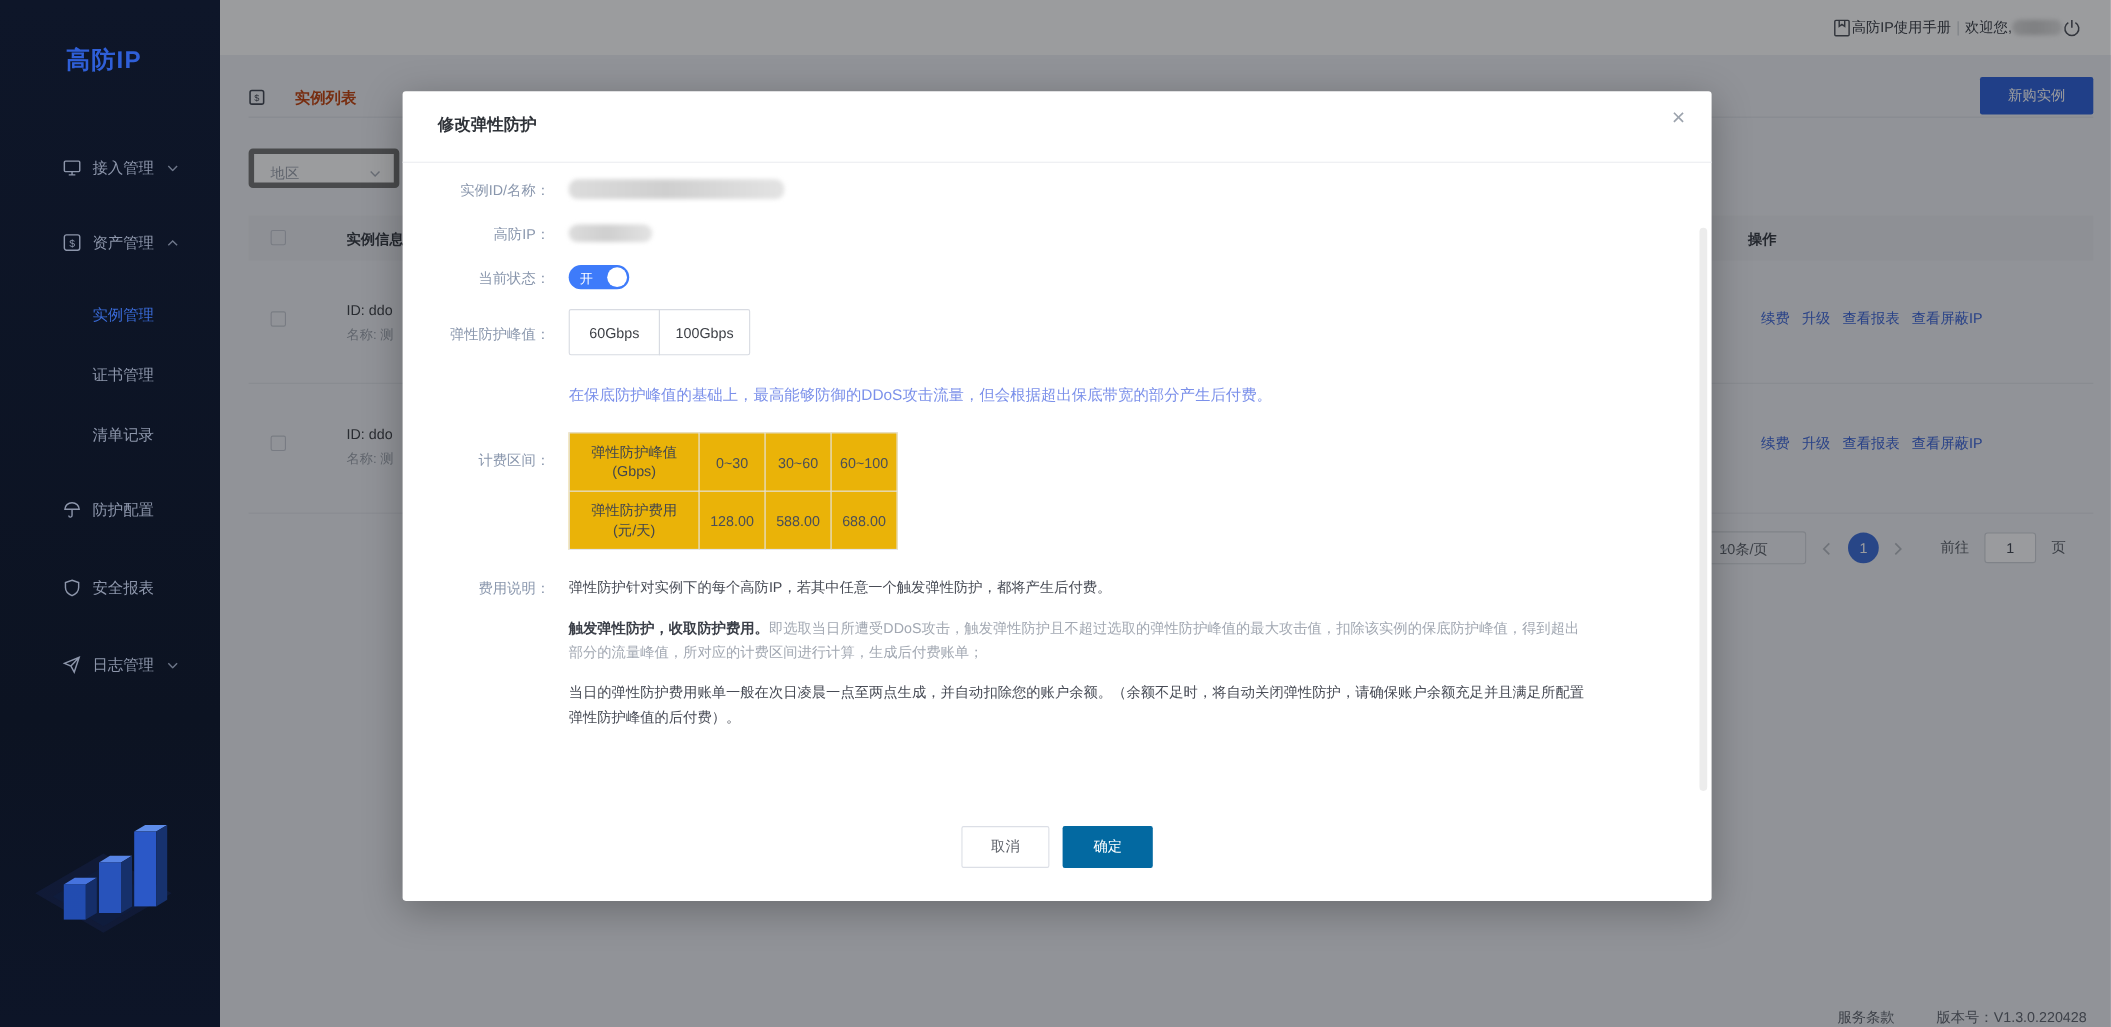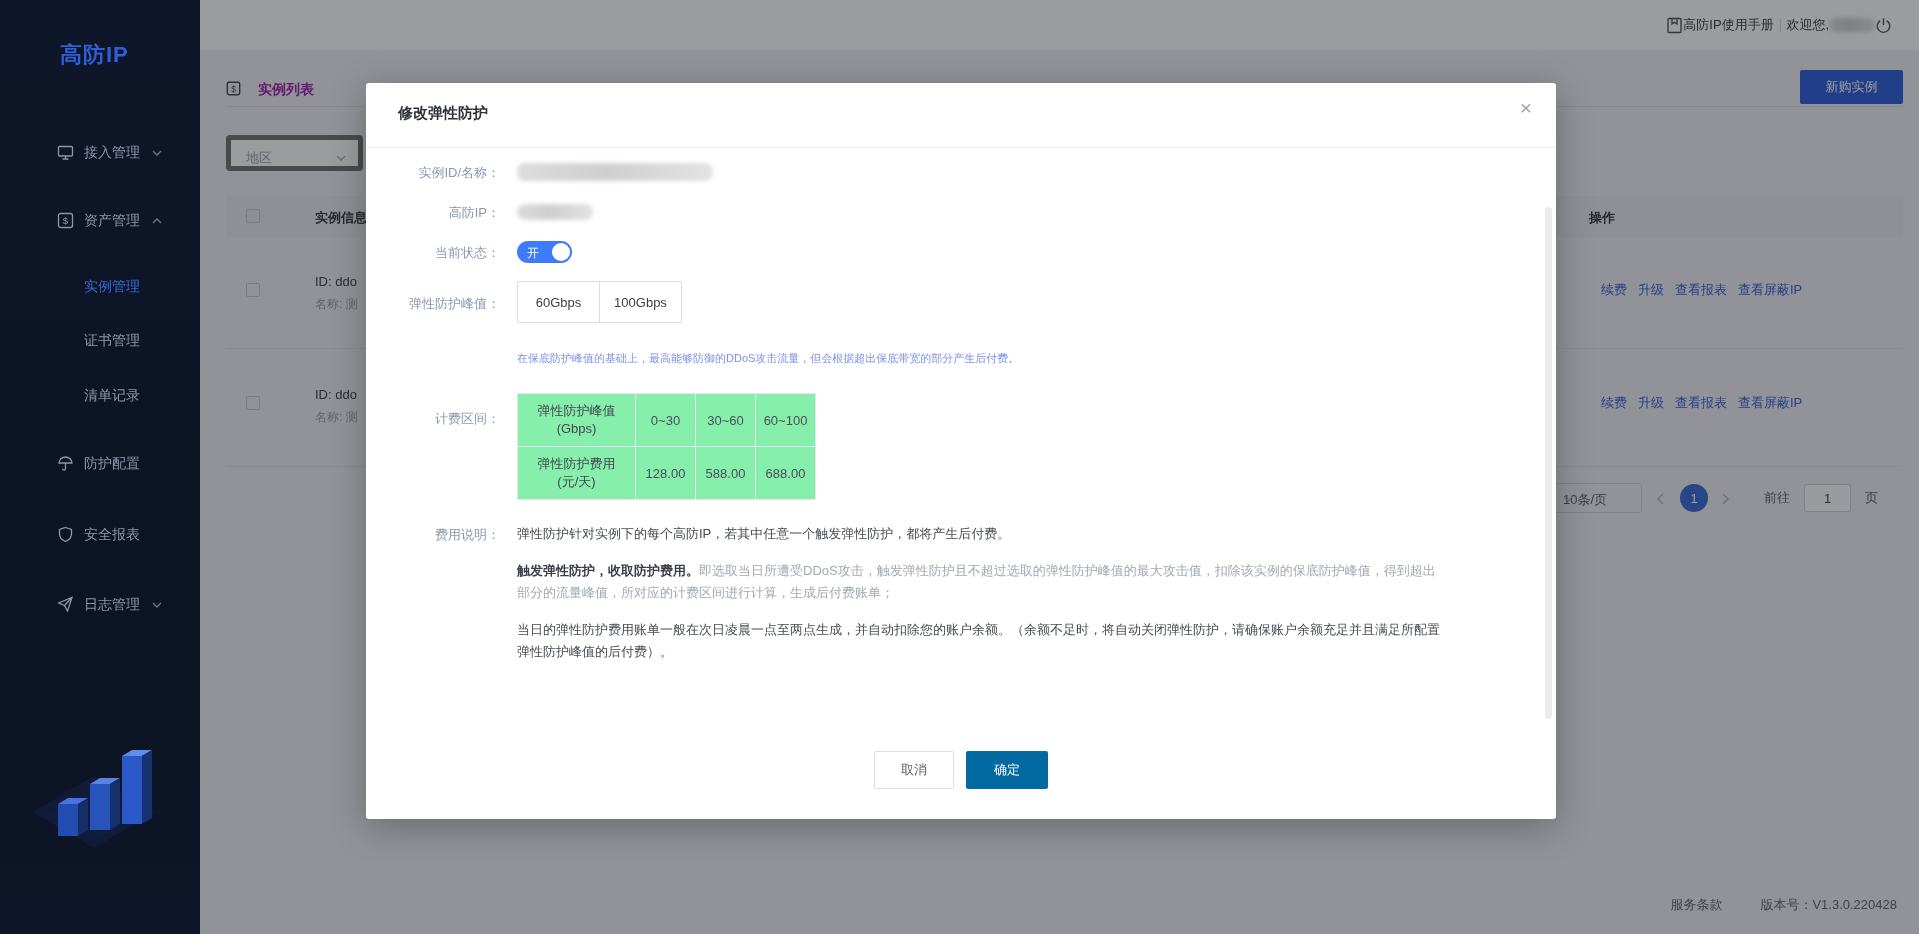--- a/index.html
+++ b/index.html
@@ -22,21 +22,21 @@
   .main { position:absolute; left:200px; top:0; width:1719px; height:934px; }
   .topbar { position:absolute; left:0; top:0; width:1719px; height:50px; background:#ffffff;
     display:flex; align-items:center; justify-content:flex-end; padding-right:27px; }
   .topbar .tb-text { color:#383c44; font-size:13px; }
   .topbar .tb-sep { color:#c2c6cd; }
   .tb-icon { width:17px; height:17px; color:#4a4e57; }
   .blur-pill { border-radius:8px; background:linear-gradient(90deg,#dcdcdc,#cfcfcf 45%,#e3e3e3); filter:blur(2px); }
   .tb-pill { width:46px; height:14px; }
 
   .page-title-icon { position:absolute; left:26px; top:81px; width:15px; height:15px; color:#3e4450; }
-  .page-title { position:absolute; left:58px; top:81px; font-size:14px; font-weight:bold; color:#a21caf; }
+  .page-title { position:absolute; left:68px; top:81px; font-size:14px; font-weight:bold; color:#c2410c; }
   .title-divider { position:absolute; left:26px; top:106px; width:1677px; height:1px; background:#dcdfe5; }
   .new-instance-btn { position:absolute; left:1600px; top:70px; width:103px; height:34px; background:#2b5fd9; color:#fff;
     font-size:13px; border:none; border-radius:2px; cursor:pointer; }
 
   .region-select { position:absolute; left:26px; top:135px; width:137px; height:36px; background:#fff;
     border:5px solid #737373; border-radius:4px; cursor:pointer; }
   .region-select .rs-label { position:absolute; left:15px; top:9px; color:#9aa0ab; font-size:13px; }
   .region-select .rs-chev { position:absolute; right:12px; top:15px; color:#aab0ba; }
 
   .tbl-header { position:absolute; left:26px; top:196px; width:1677px; height:41px; background:#e8eaf0; }
@@ -56,21 +56,21 @@
   .pg-size { position:relative; width:90px; height:30px; border:1px solid #cfd3da; border-radius:3px; cursor:pointer; }
   .pg-size span { position:absolute; left:10px; top:7px; font-size:13px; color:#5a5f68; }
   .pg-size .pg-chev { position:absolute; right:8px; top:12px; color:#aab0ba; }
   .pg-arrow { color:#b4b8c0; cursor:pointer; width:10px; height:10px; }
   .pg-current { width:28px; height:28px; border-radius:50%; background:#3a6bd8; color:#fff; display:flex;
     align-items:center; justify-content:center; font-size:13px; cursor:pointer; }
   .goto-label { margin-left:18px; }
   .goto-input { width:47px; height:28px; border:1px solid #cfd3da; border-radius:3px; background:rgba(255,255,255,.92);
     text-align:center; font-size:13px; color:#3e4450; font-family:inherit; }
 
-  .footer { position:absolute; left:0; top:896px; width:1719px; height:38px; display:flex; align-items:flex-start;
+  .footer { position:absolute; left:0; top:896px; width:1719px; height:38px; display:flex; align-items:flex-end;
     justify-content:flex-end; gap:38px; padding-right:22px; color:#5f646e; font-size:13px; }
   .footer .f-terms { cursor:pointer; }
 
   
   .overlay { position:absolute; left:200px; top:0; width:1719px; height:934px; background:rgba(16,18,24,.42); z-index:10; }
   .modal { position:absolute; left:366px; top:83px; width:1190px; height:736px; background:#fff; border-radius:3px;
     box-shadow:0 8px 36px rgba(0,0,0,.28); z-index:20; }
   .m-title { position:absolute; left:32px; top:21px; font-size:15px; font-weight:bold; color:#2e3238; }
   .m-close { position:absolute; right:24px; top:14px; font-size:21px; color:#9ca3ad; cursor:pointer; line-height:1; }
   .m-head-divider { position:absolute; left:0; top:64px; width:1190px; height:1px; background:#ebedf1; }
@@ -84,23 +84,23 @@
   .toggle-text { position:absolute; left:10px; top:4px; color:#fff; font-size:12px; }
   .toggle-knob { position:absolute; right:2px; top:2px; width:18px; height:18px; border-radius:50%; background:#fff; }
 
   .peak-group { position:absolute; left:151px; top:198px; display:flex;align-items:center; }
   .peak-btn { width:83px; height:42px; background:#fff; border:1px solid #d8dbe2; color:#3c3f45; font-size:13px;
     font-family:inherit; cursor:pointer; }
   .peak-btn + .peak-btn { margin-left:-1px; }
   .peak-btn:first-child { border-radius:2px 0 0 2px; }
   .peak-btn:last-child { border-radius:0 2px 2px 0; }
 
-  .m-hint { position:absolute; left:151px; top:268px; width:960px; color:#7b90ea; font-size:11px; }
-
-  .billing-table { position:absolute; left:151px; top:310px; border-collapse:collapse; background:#86efac; }
+  .m-hint { position:absolute; left:151px; top:268px; width:960px; color:#7b90ea; font-size:14px; }
+
+  .billing-table { position:absolute; left:151px; top:310px; border-collapse:collapse; background:#eab308; }
   .billing-table td { border:1px solid #e4e7ed; text-align:center; font-size:13px; color:#4a4e58; padding:0; }
   .billing-table .bt-head { width:118px; height:53px; line-height:1.35; color:#42464e; }
   .billing-table .bt-val { width:60px; height:53px; }
 
   .fee-notes { position:absolute; left:151px; top:440px; width:930px; }
   .fee-notes p { margin:0 0 15px 0; line-height:22px; font-size:13px; }
   .fee-notes p b { color:#3b3f48; font-weight:bold; }
   .fee-notes .fn-gray { color:#a2a8b2; }
   .fee-notes .fn-dark { color:#474b55; }
 

